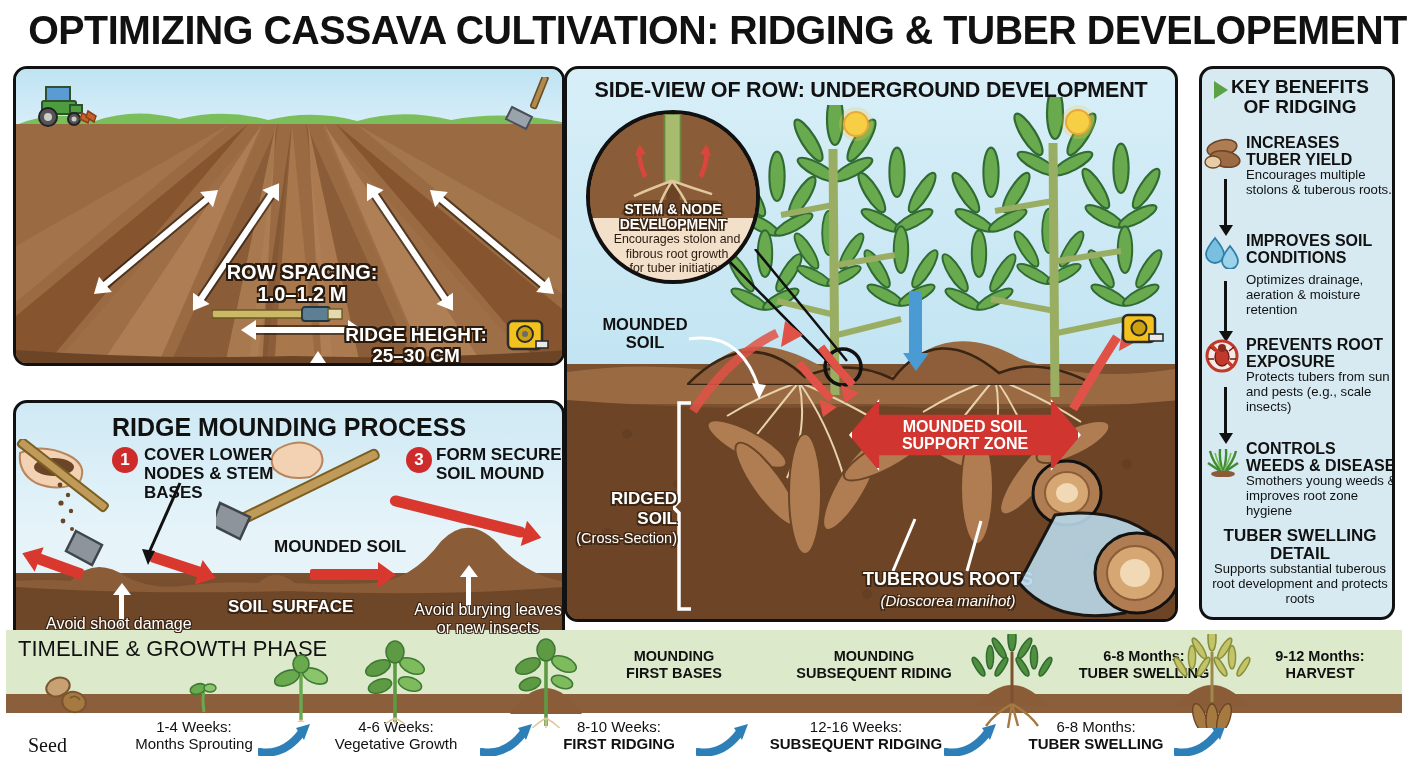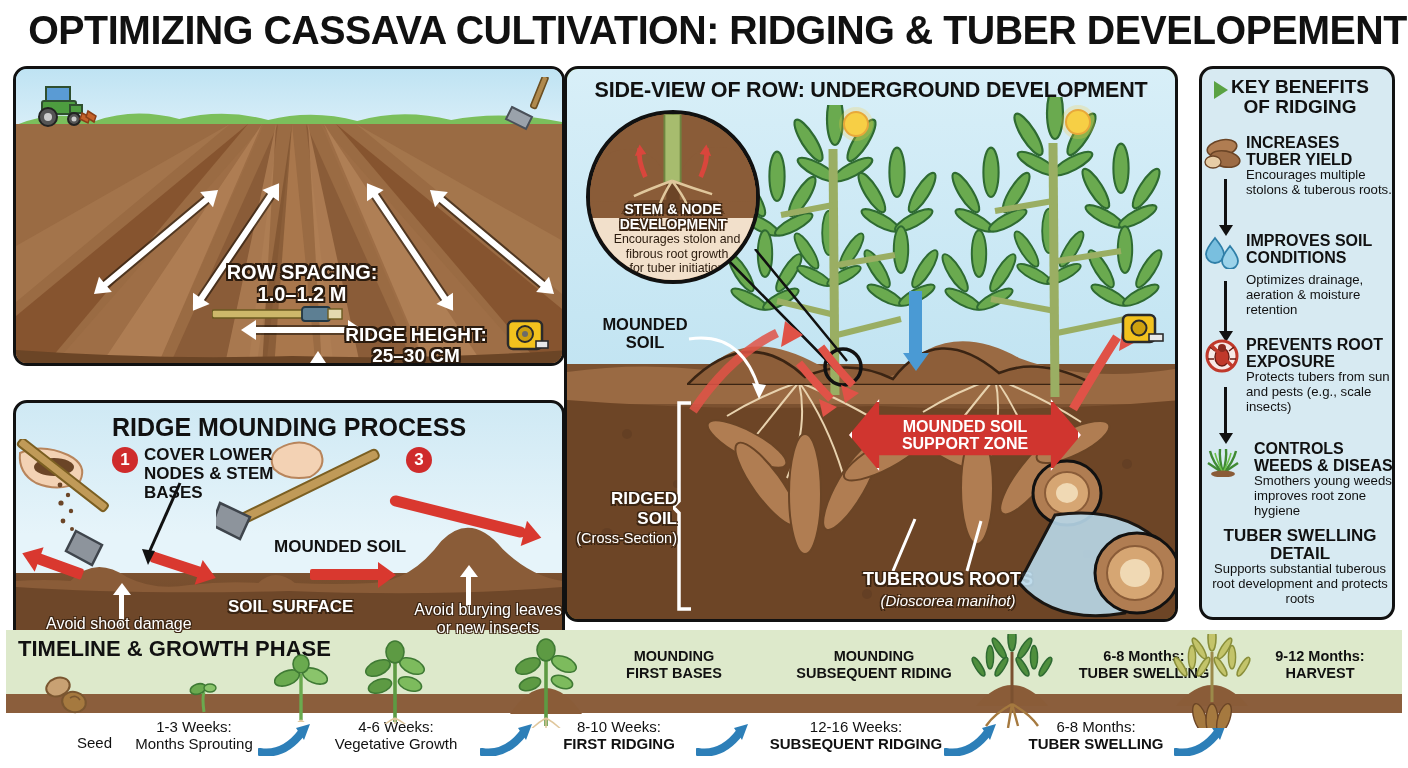--- a/index.html
+++ b/index.html
@@ -121,26 +121,26 @@
   .kbBody  { font-size:13.2px; color:#111; line-height:1.13; }
   .kbIcon  { position:absolute; left:2px; width:38px; height:34px; }
   .kbDownArrow { position:absolute; left:22px; width:3px; background:#111; }
   .kbDownArrow:after { content:""; position:absolute; bottom:-9px; left:50%; transform:translateX(-50%);
      width:0;height:0;border-left:7px solid transparent;border-right:7px solid transparent;border-top:11px solid #111; }
 
   
   #timeline { position:absolute; left:6px; top:630px; width:1396px; height:136px; }
   .tlBand { position:absolute; left:0; top:0; width:100%; height:68px; background:#dde9cb; }
   .tlSoil { position:absolute; left:0; top:64px; width:100%; height:19px; background:#8b5e3c; }
-  .tlHead { position:absolute; left:12px; top:6px; font-size:22px; font-weight:bold; color:#111; }
+  .tlHead { position:absolute; left:12px; top:6px; font-size:22px; font-weight:normal; color:#111; }
   .tlPhase { position:absolute; top:18px; font-weight:bold; font-size:14.5px; color:#111;
      text-align:center; line-height:1.14; }
   .tlStage { position:absolute; top:88px; text-align:center; font-size:15px; color:#111; line-height:1.16; }
   .tlStage b { font-weight:bold; }
-  .tlSeedLbl { position:absolute; top:104px; font-size:15px; color:#111; text-align:right; }
+  .tlSeedLbl { position:absolute; top:104px; font-size:20px; color:#111; text-align:left;font-family:Liberation Serif, serif; }
   .tlArrow { position:absolute; top:92px; width:62px; height:34px; z-index:5; }
 </style>
 </head>
 <body>
 
 <div class="page">
 
   <div class="title">OPTIMIZING CASSAVA CULTIVATION: RIDGING &amp; TUBER DEVELOPEMENT</div>
 
   <div class="panel" id="panelA">
@@ -230,20 +230,24 @@
     </svg>
 
     <div class="stepnum" style="left:96px;top:44px;">1</div>
     <div class="stepLabel" style="left:128px;top:42px;width:180px;">
       <span>COVER LOWER</span><br>
       <span>NODES &amp; STEM</span><br>
       <span>BASES</span>
     </div>
 
     <div class="stepnum" style="left:390px;top:44px;">3</div>
+    <div class="stepLabel" style="left:420px;top:42px;width:140px;">
+      <span>FORM SECURE</span><br>
+      <span>SOIL MOUND</span>
+    </div>
 
     <svg style="position:absolute;left:0px;top:36px;z-index:24" width="170" height="140" viewBox="0 0 170 140">
       <path d="M4 14 Q26 4 52 16 Q72 26 64 42 Q44 54 20 44 Q2 34 4 14Z" fill="#f3d2b4" stroke="#b8855c" stroke-width="2"></path>
       <ellipse cx="38" cy="28" rx="20" ry="9" fill="#6b4527"></ellipse>
       <g fill="#6b4527">
         <circle cx="44" cy="46" r="2.4"></circle>
           <circle cx="52" cy="56" r="2.2"></circle>
           <circle cx="45" cy="64" r="2.6"></circle>
         <circle cx="55" cy="72" r="2.2"></circle>
           <circle cx="47" cy="82" r="2.4"></circle>
@@ -533,21 +537,21 @@
           <path d="M19 30 q4 -14 3 -24"></path>
         <path d="M19 30 q-9 -6 -15 -10"></path>
           <path d="M19 30 q9 -6 15 -10"></path>
       </g>
       <g stroke="#6cc24a" stroke-width="1.6" fill="none">
         <path d="M19 30 q-6 -12 -8 -20"></path>
           <path d="M19 30 q6 -12 8 -20"></path>
       </g>
       <ellipse cx="19" cy="31" rx="12" ry="3.4" fill="#8a5c38"></ellipse>
     </svg>
-    <div class="kbItem" style="left:52px;top:372px;width:152px;">
+    <div class="kbItem" style="left:44px;top:372px;width:152px;">
       <div class="kbTitle">
         <span>CONTROLS</span><br>
         <span>WEEDS &amp; DISEASE</span>
       </div>
       <div class="kbBody">Smothers young weeds &amp; improves root zone hygiene</div>
     </div>
 
     <div class="kbItem" style="left:2px;top:458px;width:192px;text-align:center;">
       <div class="kbTitle" style="font-size:17px">
         <span>TUBER SWELLING</span><br>
@@ -672,21 +676,21 @@
         <ellipse cx="46" cy="86" rx="6" ry="16"></ellipse>
         <ellipse cx="58" cy="84" rx="6" ry="15" transform="rotate(18 58 84)"></ellipse>
       </g>
     </svg>
     <div class="tlPhase" style="left:1232px;width:164px;">
       <span>9-12 Months:</span><br>
       <span>HARVEST</span>
     </div>
 
     <div class="tlStage" style="left:108px;width:160px;">
-      <span>1-3 Weeks:</span><br>
+      <span>1-4 Weeks:</span><br>
       <span>Months Sprouting</span>
     </div>
     <div class="tlStage" style="left:300px;width:180px;">
       <span>4-6 Weeks:</span><br>
       <span>Vegetative Growth</span>
     </div>
     <div class="tlStage" style="left:528px;width:170px;">
       <span>8-10 Weeks:</span><br>
       <b>FIRST RIDGING</b>
     </div>

